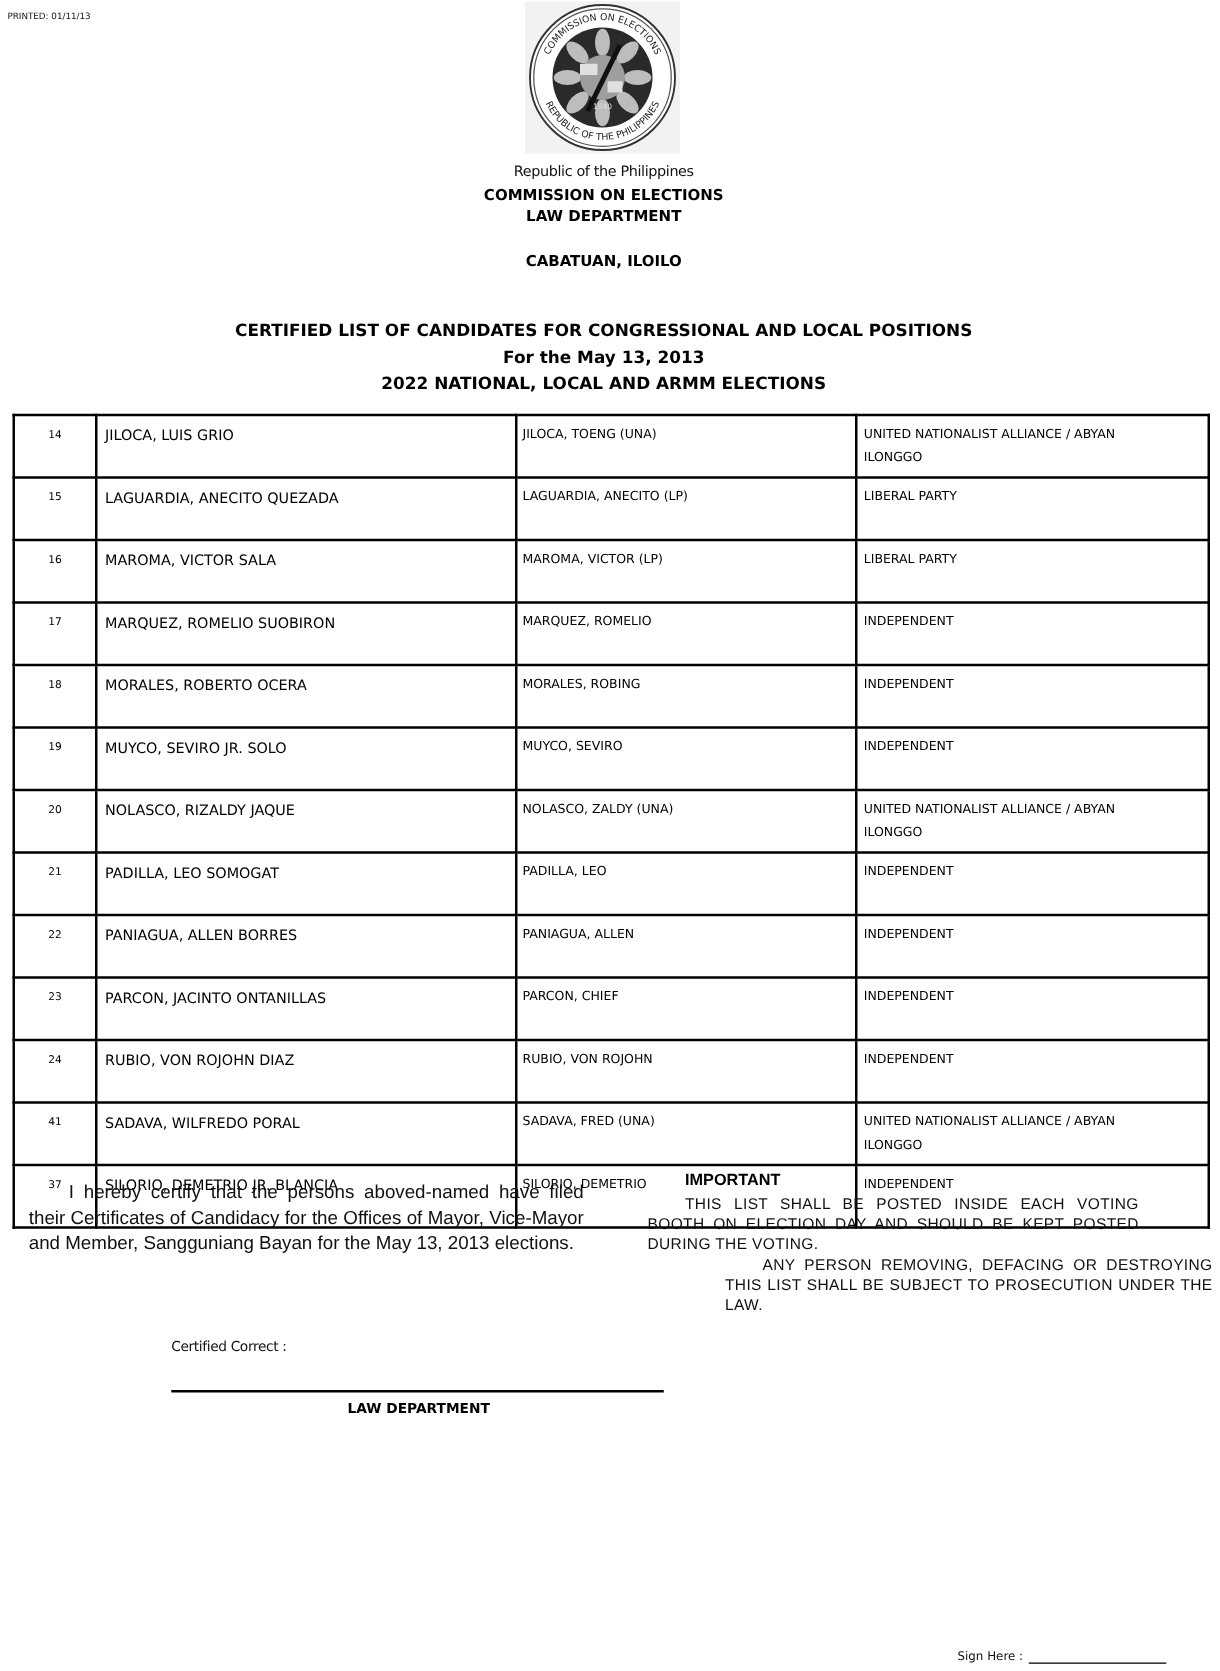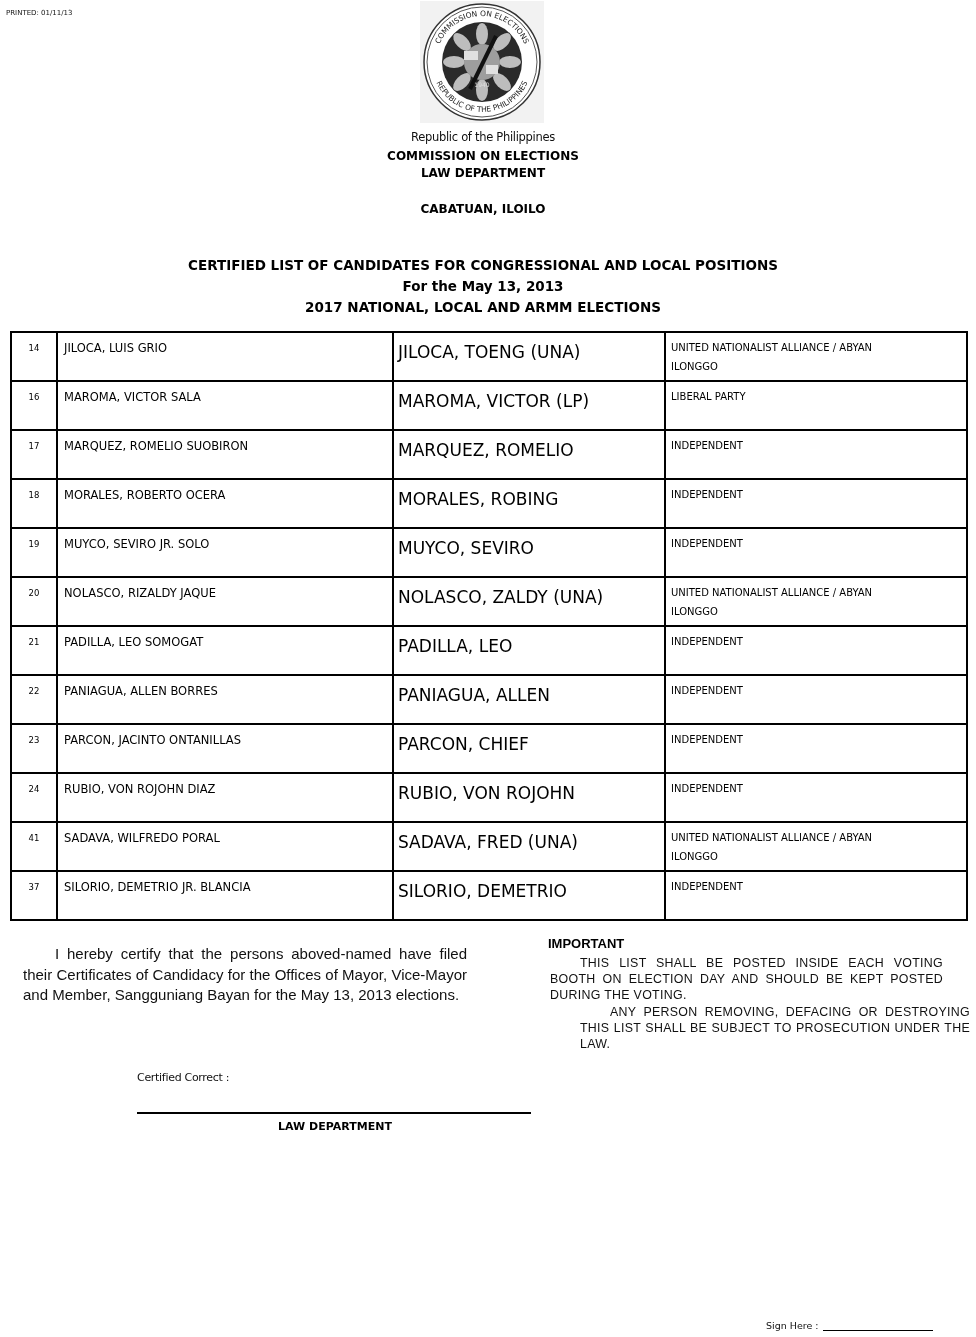--- a/index.html
+++ b/index.html
@@ -9,34 +9,34 @@
   .hdr { position: absolute; left: 0; width: 966px; text-align: center; }
   .hdr-rep { top: 130px; font-size: 11.5px; font-family: "DejaVu Sans", sans-serif; letter-spacing: -0.3px; color: #111; }
   .hdr-com { top: 149px; font-size: 12px; font-weight: bold; }
   .hdr-law { top: 166px; font-size: 12px; font-weight: bold; }
   .hdr-loc { top: 202px; font-size: 12px; font-weight: bold; }
   .hdr-title { top: 257px; font-size: 13.5px; font-weight: bold; }
   .hdr-date { top: 278px; font-size: 13.5px; font-weight: bold; text-align: center; }
   .hdr-elec { top: 299px; font-size: 13.5px; font-weight: bold; }
 
   table.cands { position: absolute; left: 10px; top: 331px; width: 958px; border-collapse: collapse; border: 2px solid #000; }
-  table.cands td { border: 2px solid #000; height: 38px; vertical-align: top; padding: 0; font-family: "DejaVu Sans", sans-serif; }
+  table.cands td { border: 2px solid #000; height: 38px; vertical-align: top; padding: 10px; font-family: "DejaVu Sans", sans-serif; }
   td.c-num { width: 44px; text-align: center; font-size: 8.5px; padding-top: 10px !important; height: 28px !important; }
   td.c-name { width: 328px; font-size: 11.5px; padding: 8px 0 0 6px !important; }
-  td.c-ballot { width: 266px; font-size: 17px; padding: 9px 0 0 4px !important; }
+  td.c-ballot { width: 266px; font-size: 10px; padding: 9px 0 0 4px !important; }
   td.c-party { font-size: 10px; padding: 5px 0 0 5px !important; line-height: 19px; }
   td.c-party span { display: block; max-width: 230px; }
 
   .cert { position: absolute; left: 23px; top: 944px; width: 444px; font-family: "Liberation Sans", sans-serif; font-size: 15px; line-height: 20.5px; text-align: justify; text-indent: 32px; color: #111; }
   .cert-label { position: absolute; left: 137px; top: 1071px; font-size: 11px; letter-spacing: -0.3px; color: #111; text-align: right; }
   .sig-line { position: absolute; left: 137px; top: 1112px; width: 394px; height: 0; border-top: 2px solid #000; }
   .sig-dept { position: absolute; left: 137px; top: 1120px; width: 396px; text-align: center; font-size: 11px; font-weight: bold; }
 
   .imp-title { position: absolute; left: 548px; top: 936px; width: 394px; text-align: left; font-family: "Liberation Sans", sans-serif; font-size: 13px; font-weight: bold; }
-  .imp-p { position: absolute; left: 550px; width: 393px; font-family: "Liberation Sans", sans-serif; font-size: 12.4px; line-height: 16px; text-align: justify; text-indent: 30px; letter-spacing: 0.3px; color: #111; }
+  .imp-p { position: absolute; left: 518px; width: 393px; font-family: "Liberation Sans", sans-serif; font-size: 12.4px; line-height: 16px; text-align: justify; text-indent: 30px; letter-spacing: 0.3px; color: #111; }
   .imp-p1 { top: 955px; }
   .imp-p2 { top: 1004px; left: 548px; width: 390px; margin-left: 32px; }
 
   .sign { position: absolute; left: 766px; top: 1320px; font-size: 9.5px; color: #111; }
   .sign-line { display: inline-block; width: 110px; border-bottom: 1px solid #000; margin-left: 4px; vertical-align: bottom; height: 8px; }
 </style>
 </head>
 <body>
 
 <div class="printed">PRINTED: 01/11/13</div>
@@ -66,30 +66,38 @@
   <path id="arcBot" d="M 12 61 A 50 50 0 0 0 112 61" fill="none"></path>
   <text font-size="7.5" font-family="DejaVu Sans, sans-serif" fill="#222"><textPath href="#arcBot" startOffset="50%" text-anchor="middle">REPUBLIC OF THE PHILIPPINES</textPath></text>
 </svg>
 
 <div class="hdr hdr-rep">Republic of the Philippines</div>
 <div class="hdr hdr-com">COMMISSION ON ELECTIONS</div>
 <div class="hdr hdr-law">LAW DEPARTMENT</div>
 <div class="hdr hdr-loc">CABATUAN, ILOILO</div>
 <div class="hdr hdr-title">CERTIFIED LIST OF CANDIDATES FOR CONGRESSIONAL AND LOCAL POSITIONS</div>
 <div class="hdr hdr-date">For the  May 13, 2013</div>
-<div class="hdr hdr-elec">2017 NATIONAL, LOCAL AND ARMM ELECTIONS</div>
+<div class="hdr hdr-elec">2022 NATIONAL, LOCAL AND ARMM ELECTIONS</div>
 
 <table class="cands">
   <tbody id="cand-body">
       <tr>
         <td class="c-num">14</td>
         <td class="c-name">JILOCA, LUIS GRIO</td>
         <td class="c-ballot">JILOCA, TOENG (UNA)</td>
         <td class="c-party">
           <span>UNITED NATIONALIST ALLIANCE / ABYAN ILONGGO</span>
+        </td>
+      </tr>
+      <tr>
+        <td class="c-num">15</td>
+        <td class="c-name">LAGUARDIA, ANECITO QUEZADA</td>
+        <td class="c-ballot">LAGUARDIA, ANECITO (LP)</td>
+        <td class="c-party">
+          <span>LIBERAL PARTY</span>
         </td>
       </tr>
       <tr>
         <td class="c-num">16</td>
         <td class="c-name">MAROMA, VICTOR SALA</td>
         <td class="c-ballot">MAROMA, VICTOR (LP)</td>
         <td class="c-party">
           <span>LIBERAL PARTY</span>
         </td>
       </tr>

